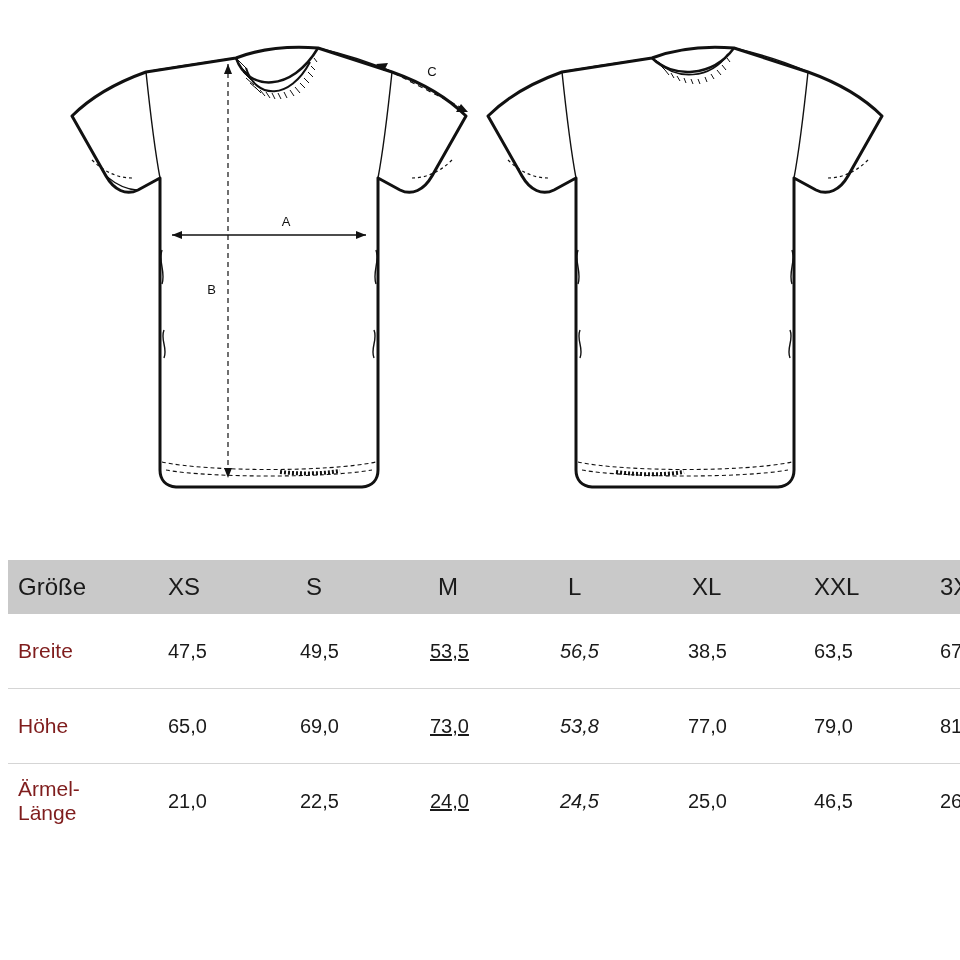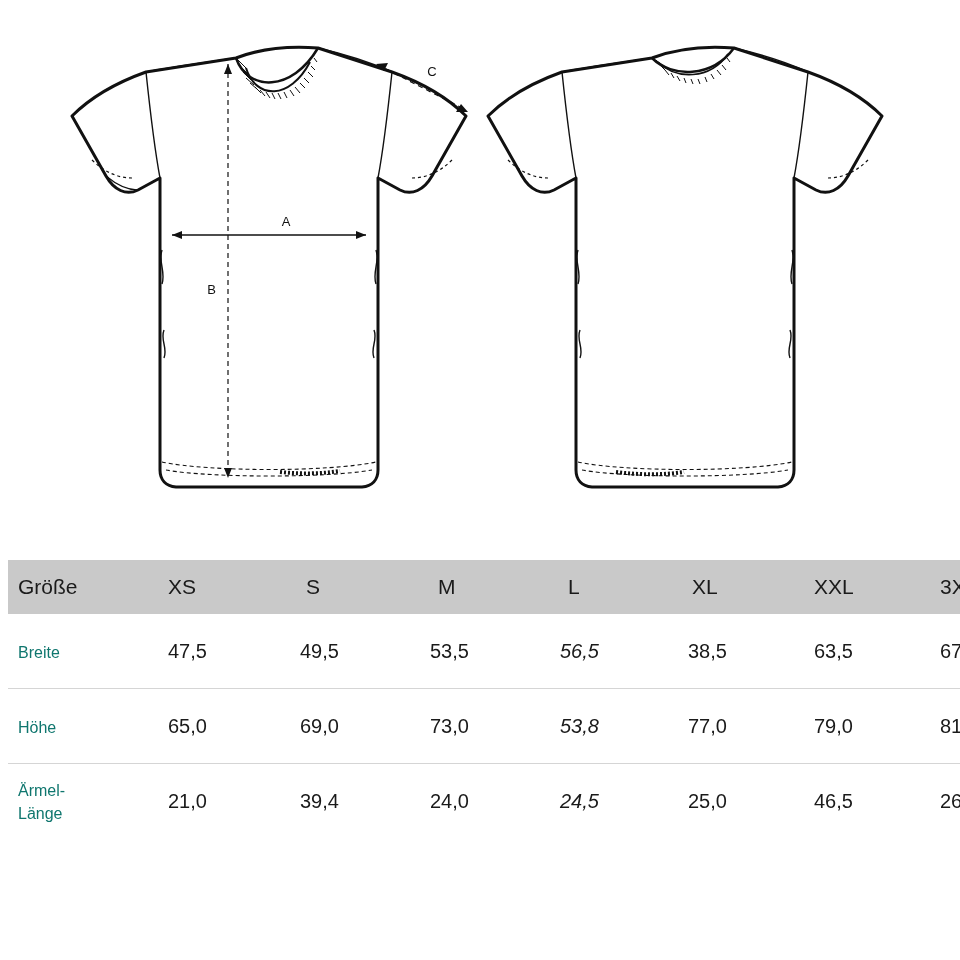--- a/index.html
+++ b/index.html
@@ -52,21 +52,21 @@
     font-size: 20px;
     color: #1a1a1a;
     padding: 0;
     vertical-align: middle;
   }
   .size-table thead tr {
     background: #c9c9c9;
   }
   .size-table thead th {
     height: 54px;
-    font-size: 21px;
+    font-size: 24px;
     margin-top: 36px;
   }
   .size-table tbody tr {
     border-bottom: 1px solid #d5d5d5;
   }
   .size-table tbody tr:last-child {
     border-bottom: none;
   }
   .size-table tbody td {
     height: 74px;
@@ -75,38 +75,38 @@
   .col-v0 { width: 118px; }
   .col-v1 { width: 112px; }
   .col-v2 { width: 112px; }
   .col-v3 { width: 112px; }
   .col-v4 { width: 114px; }
   .col-v5 { width: 118px; }
   .col-v6 { width: 112px; }
 
   .cell-xs { padding-left: 14px !important; margin-top: 38px; }
   .cell-s  { padding-left: 14px !important; }
-  .cell-m  { padding-left: 12px !important; }
+  .cell-m  { padding-left: 12px !important; text-decoration: underline; }
   .cell-l  { padding-left: 10px !important; font-style: italic; }
   .cell-xl { padding-left: 8px !important; }
   .cell-xxl{ padding-left: 8px !important; }
   .cell-3xl{ padding-left: 8px !important; }
 
   .hdr-label { padding-left: 10px !important; }
   .hdr-xs { padding-left: 14px !important; }
   .hdr-s  { padding-left: 20px !important; }
   .hdr-m  { padding-left: 20px !important; }
   .hdr-l  { padding-left: 18px !important; }
   .hdr-xl { padding-left: 12px !important; }
   .hdr-xxl{ padding-left: 8px !important; }
   .hdr-3xl{ padding-left: 8px !important; }
 
   .row-label {
-    font-size: 16px;
-    color: #0f766e;
+    font-size: 21px;
+    color: #7f1d1d;
     line-height: 1.15;
     white-space: pre-line;
   }
 </style>
 </head>
 <body>
 
 <div class="page">
 
   <div class="illustration">
@@ -294,21 +294,21 @@
         <td class="cell-xl">77,0</td>
         <td class="cell-xxl">79,0</td>
         <td class="cell-3xl">81,0</td>
       </tr>
       <tr>
         <td class="col-label">
           <span class="row-label">Ärmel-
 Länge</span>
         </td>
         <td class="cell-xs">21,0</td>
-        <td class="cell-s">39,4</td>
+        <td class="cell-s">22,5</td>
         <td class="cell-m">24,0</td>
         <td class="cell-l">24,5</td>
         <td class="cell-xl">25,0</td>
         <td class="cell-xxl">46,5</td>
         <td class="cell-3xl">26,0</td>
       </tr>
     </tbody>
   </table>
 
 </div>

